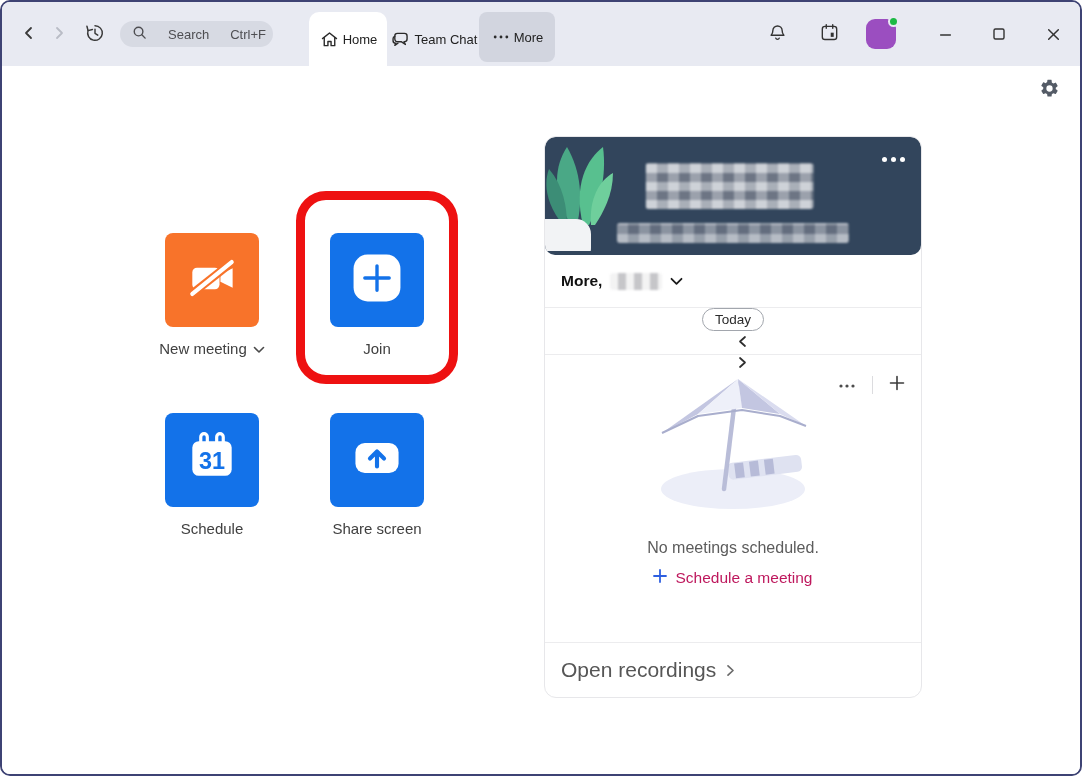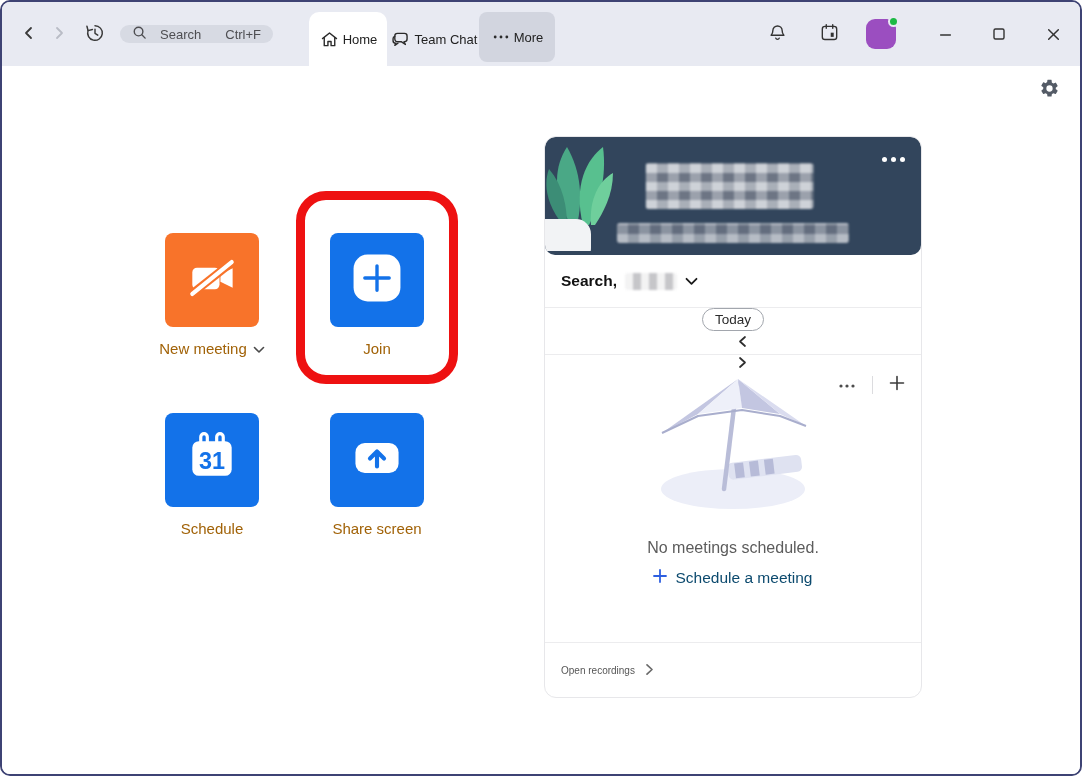--- a/index.html
+++ b/index.html
@@ -10,22 +10,22 @@
     border:2px solid #3e4374; border-radius:10px; overflow:hidden; background:#fff;
   }
 
   
   .topbar {
     height:64px; background:#e8eaf2; display:flex; align-items:center;
     padding:0 16px 0 12px;
   }
   .nav-btn { width:30px; height:30px; display:flex; align-items:center; justify-content:center; cursor:pointer; background:none; border:none; }
   .search-pill {
-    margin-left:10px; width:153px; height:18px; background:#d7dae3; border-radius:15px;
-    display:flex; align-items:center; padding:0 12px; gap:13px; font-size:13px; color:#4e4e52; cursor:pointer;
+    margin-left:10px; width:153px; height:26px; background:#d7dae3; border-radius:15px;
+    display:flex; align-items:center; padding:0 12px; gap:21px; font-size:13px; color:#4e4e52; cursor:pointer;
   }
   .search-shortcut { margin-left:auto; color:#4e4e52; }
 
   .tabs { display:flex; align-items:flex-start; margin-left:36px; height:64px; }
   .tab {
     width:84px; height:54px; margin-top:10px; display:flex; flex-direction:row;
     align-items:center; justify-content:center; gap:3px; font-size:13px; color:#222; cursor:pointer;
   }
   .tab.active { width:78px; background:#fff; border-radius:10px 10px 0 0; }
   .tab.highlight { width:76px; height:50px; background:#d2d5df; border-radius:8px; margin:10px 0 0 0; }
@@ -40,21 +40,21 @@
   
   .content { position:relative; height:708px; background:#fff; }
   .gear-btn { position:absolute; top:12px; right:20px; background:none; border:none; cursor:pointer; }
 
   .action { position:absolute; width:160px; display:flex; flex-direction:column; align-items:center; }
   .squircle {
     width:94px; height:94px; border-radius:8px; display:flex; align-items:center; justify-content:center; cursor:pointer;
   }
   .squircle.blue { background:#1372e9; }
   .squircle.orange { background:#f8732a; }
-  .action-label { margin-top:13px; font-size:15px; color:#a16207; display:flex; align-items:center; gap:6px; }
+  .action-label { margin-top:13px; font-size:15px; color:#404040; display:flex; align-items:center; gap:6px; }
 
   .annotation-box {
     position:absolute; left:294px; top:125px; width:162px; height:193px;
     border:9px solid #ee1111; border-radius:30px; pointer-events:none;
   }
 
   
   .panel {
     position:absolute; left:542px; top:70px; width:378px;
     border:1px solid #e7e7ea; border-radius:12px; background:#fff; overflow:hidden;
@@ -91,23 +91,23 @@
     border:1.5px solid #a2a6ad; background:#fff; border-radius:14px; padding:3px 12px;
     font-size:13.5px; color:#2b2b2b; cursor:pointer; font-family:"Liberation Sans",sans-serif;
   }
   .tb-arrow { background:none; border:none; cursor:pointer; padding:4px; margin-left:18px; display:flex; align-items:center; }
   .tb-right { margin-left:auto; display:flex; align-items:center; gap:14px; }
   .vline { width:1px; height:18px; background:#dcdcdf; }
   .tb-iconbtn { background:none; border:none; cursor:pointer; display:flex; align-items:center; padding:2px; }
 
   .empty { height:287px; text-align:center; padding-top:14px; }
   .empty-msg { margin-top:20px; font-size:16px; color:#5c5c5c; }
-  .empty-cta { margin-top:12px; display:inline-flex; align-items:center; gap:8px; color:#0c4a6e; font-size:15.5px; cursor:pointer; }
-
-  .recordings-row { height:54px; display:flex; align-items:center; padding:0 16px; gap:10px; color:#565656; font-size:10px; cursor:pointer; }
+  .empty-cta { margin-top:12px; display:inline-flex; align-items:center; gap:8px; color:#be185d; font-size:15.5px; cursor:pointer; }
+
+  .recordings-row { height:54px; display:flex; align-items:center; padding:0 16px; gap:10px; color:#565656; font-size:21px; cursor:pointer; }
 </style>
 </head>
 <body>
 
 <div class="window">
 
   <div class="topbar">
     <button class="nav-btn">
       <span>
         <svg width="14" height="14" viewBox="0 0 14 14">
@@ -308,21 +308,21 @@
         <div class="time-blur pix"></div>
         <div class="date-blur pix"></div>
         <div class="header-dots">
           <span></span>
             <span></span>
             <span></span>
         </div>
       </div>
 
       <div class="today-row">
-        <span class="today-label">Search,</span>
+        <span class="today-label">More,</span>
         <span class="blur-sm pix light"></span>
         <span>
           <svg width="13" height="9" viewBox="0 0 13 9">
               <path d="M1.5 1.8 L6.5 6.8 L11.5 1.8" fill="none" stroke="#1a1a1a" stroke-width="1.8" stroke-linecap="round" stroke-linejoin="round"></path>
             </svg>
         </span>
       </div>
 
       <div class="divider"></div>
 

